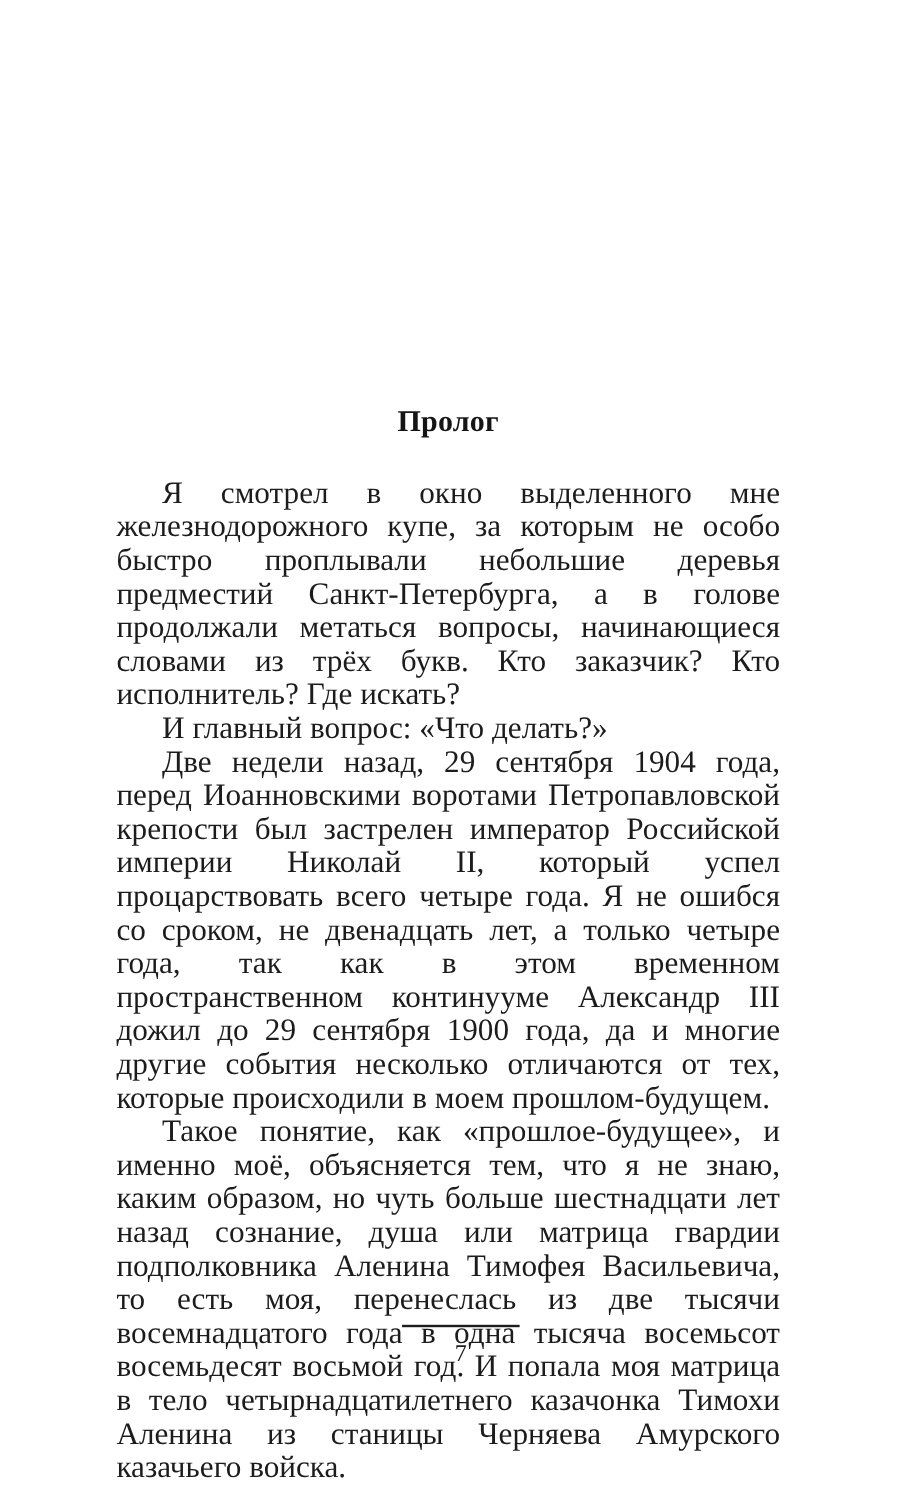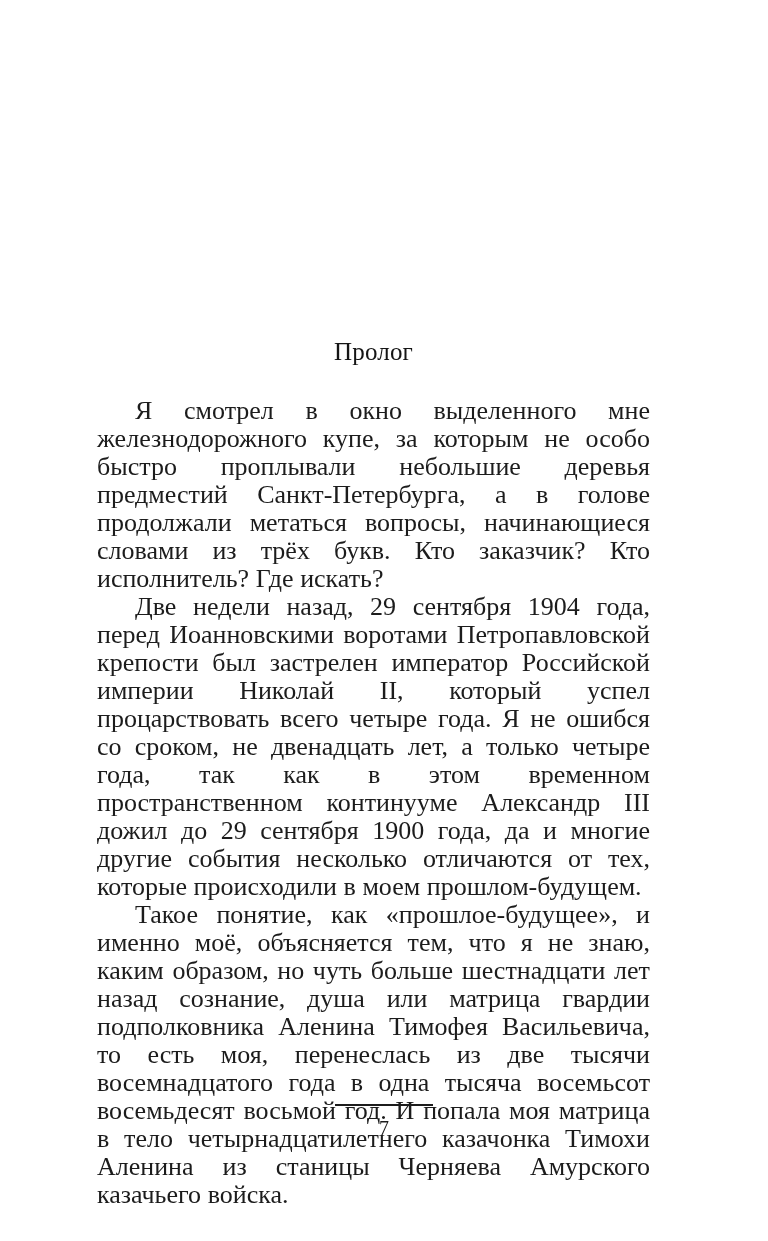--- a/index.html
+++ b/index.html
@@ -22,21 +22,21 @@
   
   .text-block {
     position: absolute;
     left: 97px;
     top: 338px;
     width: 553px;
   }
 
   .chapter-heading {
     font-size: 25px;
-    font-weight: normal;
+    font-weight: bold;
     text-align: center;
     letter-spacing: 0.2px;
     margin: 0 0 31px 0;
     line-height: 28px;
     color: #151515;
   }
 
   .body-paragraph {
     font-size: 26px;
     line-height: 28px;
@@ -74,20 +74,21 @@
 <body>
 
 <div class="page">
 
   <div class="text-block">
 
     <h1 class="chapter-heading">Пролог</h1>
 
     <p class="body-paragraph">Я смотрел в окно выделенного мне железнодорожного купе, за которым не особо быстро проплывали небольшие деревья предместий Санкт-Петербурга, а в голове продолжали метаться вопросы, начинающиеся словами из трёх букв. Кто заказчик? Кто исполнитель? Где искать?</p>
 
+    <p class="body-paragraph">И главный вопрос: «Что делать?»</p>
 
     <p class="body-paragraph">Две недели назад, 29 сентября 1904 года, перед Иоанновскими воротами Петропавловской крепости был застрелен император Российской империи Николай II, который успел процарствовать всего четыре года. Я не ошибся со сроком, не двенадцать лет, а только четыре года, так как в этом временном пространственном континууме Александр III дожил до 29 сентября 1900 года, да и многие другие события несколько отличаются от тех, которые происходили в моем прошлом-будущем.</p>
 
     <p class="body-paragraph">Такое понятие, как «прошлое-будущее», и именно моё, объясняется тем, что я не знаю, каким образом, но чуть больше шестнадцати лет назад сознание, душа или матрица гвардии подполковника Аленина Тимофея Васильевича, то есть моя, перенеслась из две тысячи восемнадцатого года в одна тысяча восемьсот восемьдесят восьмой год. И попала моя матрица в тело четырнадцатилетнего казачонка Тимохи Аленина из станицы Черняева Амурского казачьего войска.</p>
 
   </div>
 
   <div class="page-footer">
     <div class="footer-rule"></div>
     <div class="page-number">7</div>

